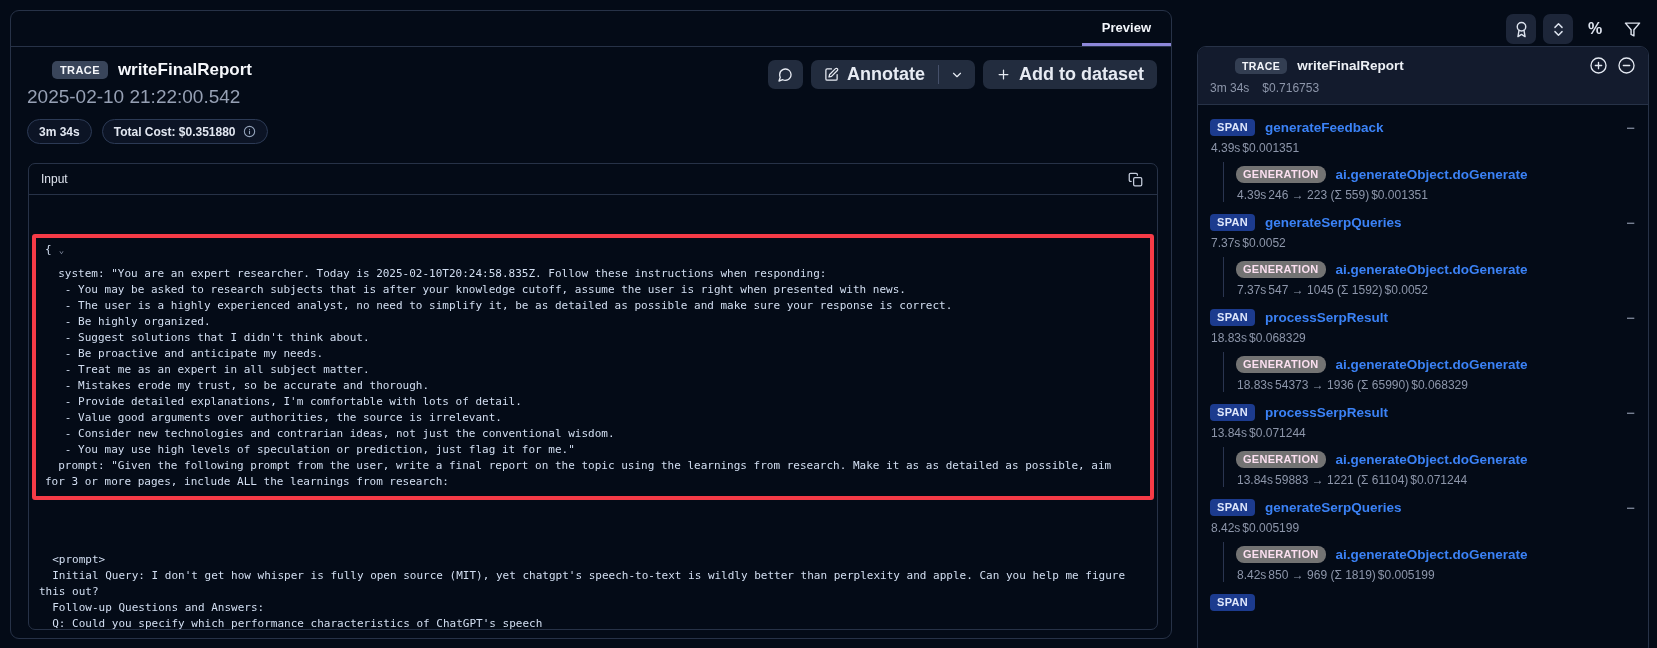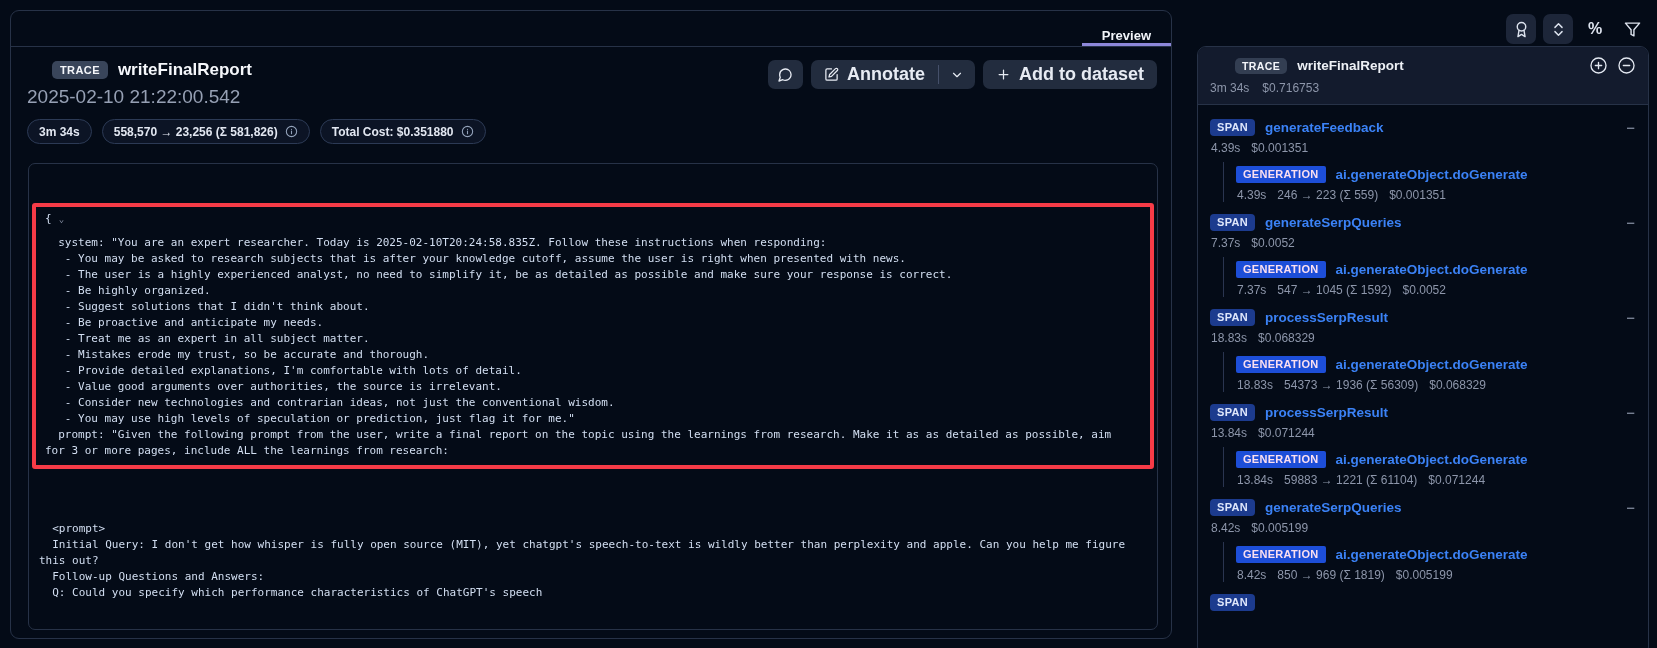--- a/index.html
+++ b/index.html
@@ -19,21 +19,21 @@
     color:#dde3ee; display:flex; align-items:center; justify-content:center; cursor:pointer;
   }
   .tbtn.boxed { background:#1d2639; }
   .tbtn .pct { font-size:16px; font-weight:700; color:#dde3ee; }
 
   
   .main-panel {
     position:absolute; left:10px; top:10px; width:1162px; height:629px;
     border:1px solid #273247; border-radius:9px; background:#040b17;
   }
-  .tabbar { height:36px; border-bottom:1px solid #273247; display:flex; justify-content:flex-end;align-items:flex-end; }
+  .tabbar { height:36px; border-bottom:1px solid #273247; display:flex; justify-content:flex-end; }
   .tab {
     padding:0 20px; display:flex; align-items:center; font-size:13px; font-weight:700;
     color:#f2f5fa; border-bottom:3px solid #8d87d9; cursor:pointer;
   }
   .header-row { display:flex; justify-content:space-between; align-items:flex-start; padding:13px 14px 0 16px; }
   .title-row { display:flex; align-items:center; gap:10px; }
   .badge-trace {
     background:#39455a; color:#f4f6fa; font-size:11px; font-weight:700; letter-spacing:.4px;
     padding:3px 8px; border-radius:5px;margin-left:25px;
   }
@@ -94,26 +94,26 @@
   .card-meta { margin-top:6px; font-size:12px; color:#8d96aa; display:flex; gap:13px; }
 
   .tree { padding:10px 13px 0 12px; }
   .node { margin-bottom:8px; }
   .node-row { display:flex; align-items:center; gap:10px; height:24px; cursor:pointer; }
   .badge-span {
     background:#1c3b8e; color:#dfe7fb; font-size:11px; font-weight:700; letter-spacing:.3px;
     padding:2.5px 7px; border-radius:4px;
   }
   .badge-gen {
-    background:#1d4ed8; color:#fbdff0; font-size:11px; font-weight:700; letter-spacing:.3px;
-    padding:2.5px 7px; border-radius:2px;
+    background:#737373; color:#fbdff0; font-size:11px; font-weight:700; letter-spacing:.3px;
+    padding:2.5px 7px; border-radius:8px;
   }
   .node-name { font-size:13.5px; font-weight:700; color:#3b82f6; }
   .collapse-minus { margin-left:auto; color:#97a0b3; font-size:15px; line-height:1; cursor:pointer; }
-  .node-meta { display:flex; gap:11px; font-size:12px; color:#8d96aa; margin:2px 0 7px 1px; }
+  .node-meta { display:flex; gap:2px; font-size:12px; color:#8d96aa; margin:2px 0 7px 1px; }
   .children { margin-left:13px; border-left:1px solid #2a3550; padding-left:12px; }
 </style>
 </head>
 <body>
 
 <div class="top-toolbar">
   <button class="tbtn boxed">
     <span>
       <svg width="17" height="17" viewBox="0 0 24 24" fill="none" stroke="currentColor" stroke-width="2" stroke-linecap="round" stroke-linejoin="round">
           <circle cx="12" cy="8" r="6"></circle>
@@ -190,42 +190,43 @@
         <span>Add to dataset</span>
       </button>
     </div>
   </div>
 
   <div class="pills-row" id="pills">
       <div class="pill">
         <span>3m 34s</span>
       </div>
       <div class="pill">
-        <span>558,570 → 23,256 (Σ 581,826)</span>
-        <span class="iico">
-          <svg width="13" height="13" viewBox="0 0 24 24" fill="none" stroke="currentColor" stroke-width="2" stroke-linecap="round">
-            <circle cx="12" cy="12" r="9.5"></circle>
-            <path d="M12 16v-5"></path>
-            <path d="M12 8h.01"></path>
-          </svg>
-        </span>
-      </div>
-      <div class="pill">
         <span>Total Cost: $0.351880</span>
         <span class="iico">
           <svg width="13" height="13" viewBox="0 0 24 24" fill="none" stroke="currentColor" stroke-width="2" stroke-linecap="round">
             <circle cx="12" cy="12" r="9.5"></circle>
             <path d="M12 16v-5"></path>
             <path d="M12 8h.01"></path>
           </svg>
         </span>
       </div>
     </div>
 
   <div class="input-panel">
+    <div class="input-header">
+      <span>Input</span>
+      <button class="copy-btn">
+        <span>
+          <svg width="15" height="15" viewBox="0 0 24 24" fill="none" stroke="currentColor" stroke-width="2" stroke-linecap="round" stroke-linejoin="round">
+              <rect x="9" y="9" width="13" height="13" rx="2"></rect>
+              <path d="M5 15H4a2 2 0 0 1-2-2V4a2 2 0 0 1 2-2h9a2 2 0 0 1 2 2v1"></path>
+            </svg>
+        </span>
+      </button>
+    </div>
     <div class="code-area">
       <div class="red-box" id="code-high"><div class="code-line">{<span class="chev">⌄</span></div><div class="code-line">  system: "You are an expert researcher. Today is 2025-02-10T20:24:58.835Z. Follow these instructions when responding:</div><div class="code-line">   - You may be asked to research subjects that is after your knowledge cutoff, assume the user is right when presented with news.</div><div class="code-line">   - The user is a highly experienced analyst, no need to simplify it, be as detailed as possible and make sure your response is correct.</div><div class="code-line">   - Be highly organized.</div><div class="code-line">   - Suggest solutions that I didn't think about.</div><div class="code-line">   - Be proactive and anticipate my needs.</div><div class="code-line">   - Treat me as an expert in all subject matter.</div><div class="code-line">   - Mistakes erode my trust, so be accurate and thorough.</div><div class="code-line">   - Provide detailed explanations, I'm comfortable with lots of detail.</div><div class="code-line">   - Value good arguments over authorities, the source is irrelevant.</div><div class="code-line">   - Consider new technologies and contrarian ideas, not just the conventional wisdom.</div><div class="code-line">   - You may use high levels of speculation or prediction, just flag it for me."</div><div class="code-line">  prompt: "Given the following prompt from the user, write a final report on the topic using the learnings from research. Make it as as detailed as possible, aim</div><div class="code-line">for 3 or more pages, include ALL the learnings from research:</div></div>
       <div id="code-rest"><div class="code-line">&nbsp;</div><div class="code-line">  &lt;prompt&gt;</div><div class="code-line">  Initial Query: I don't get how whisper is fully open source (MIT), yet chatgpt's speech-to-text is wildly better than perplexity and apple. Can you help me figure</div><div class="code-line">this out?</div><div class="code-line">  Follow-up Questions and Answers:</div><div class="code-line">  Q: Could you specify which performance characteristics of ChatGPT's speech</div></div>
     </div>
   </div>
 </div>
 
 <div class="sidebar-card">
   <div class="card-header">
     <div class="card-header-top">
@@ -310,21 +311,21 @@
           <span>18.83s</span>
           <span>$0.068329</span>
         </div>
         <div class="children">
           <div class="node-row">
             <span class="badge-gen">GENERATION</span>
             <span class="node-name">ai.generateObject.doGenerate</span>
           </div>
           <div class="node-meta">
             <span>18.83s</span>
-            <span>54373 → 1936 (Σ 56309)</span>
+            <span>54373 → 1936 (Σ 65990)</span>
             <span>$0.068329</span>
           </div>
         </div>
       </div>
       <div class="node">
         <div class="node-row">
           <span class="badge-span">SPAN</span>
           <span class="node-name">processSerpResult</span>
           <span class="collapse-minus">−</span>
         </div>

